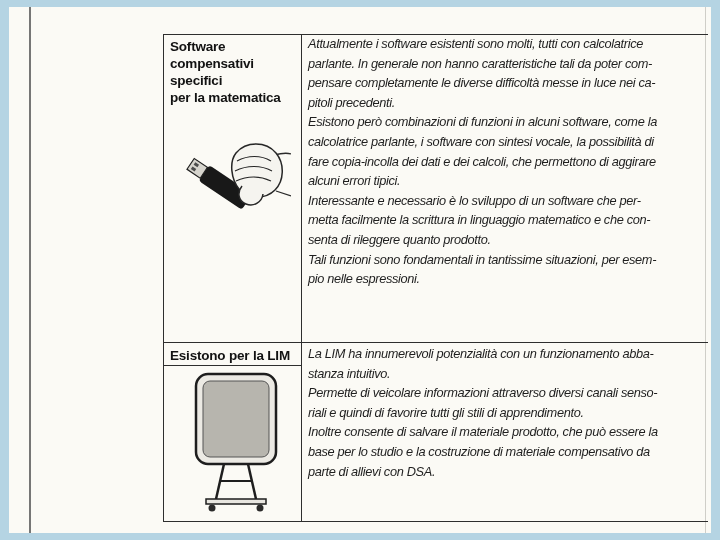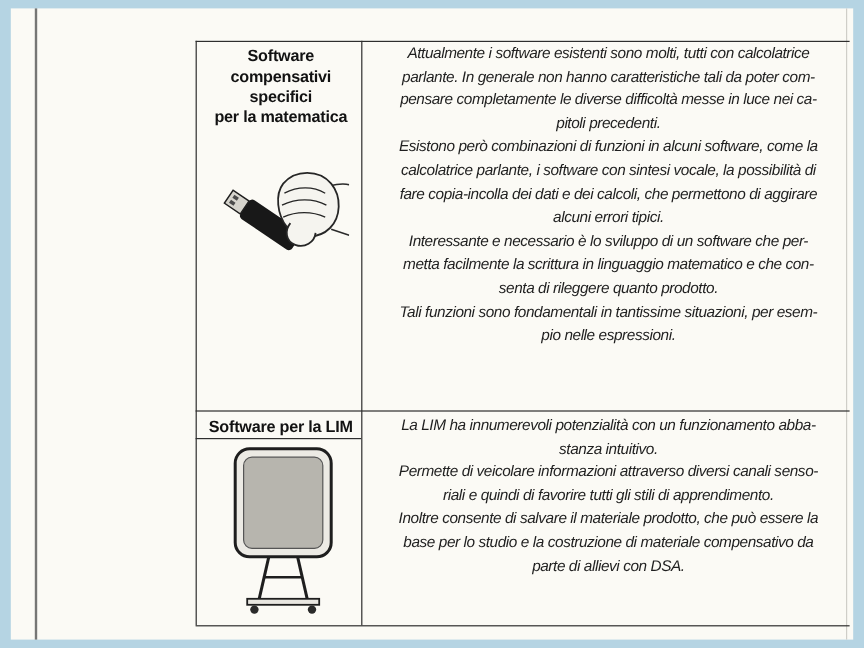--- a/index.html
+++ b/index.html
@@ -14,21 +14,20 @@
     font-family: "Liberation Sans", sans-serif;
     overflow: hidden;
   }
   .paper {
     position: absolute;
     left: 9px;
     top: 7px;
     width: 702px;
     height: 526px;
     background: #fbfaf5;
-    text-align: center;
   }
   
   .margin-line {
     position: absolute;
     left: 20px;   
     top: 0;
     width: 2px;
     height: 526px;
     background: #4a4a4a;
     opacity: .75;
@@ -131,21 +130,21 @@
 Esistono però combinazioni di funzioni in alcuni software, come la
 calcolatrice parlante, i software con sintesi vocale, la possibilità di
 fare copia-incolla dei dati e dei calcoli, che permettono di aggirare
 alcuni errori tipici.
 Interessante e necessario è lo sviluppo di un software che per-
 metta facilmente la scrittura in linguaggio matematico e che con-
 senta di rileggere quanto prodotto.
 Tali funzioni sono fondamentali in tantissime situazioni, per esem-
 pio nelle espressioni.</div>
 
-    <div class="heading h2">Software per la LIM</div>
+    <div class="heading h2">Esistono per la LIM</div>
 
     <svg class="illu illu2" width="100" height="142" viewBox="0 0 100 142">
 
       <rect x="10" y="3" width="80" height="90" rx="12" fill="#eceae4" stroke="#1e1e1e" stroke-width="2.5"></rect>
       <rect x="17" y="10" width="66" height="76" rx="7" fill="#b7b5ae" stroke="#555" stroke-width="1"></rect>
 
       <line x1="38" y1="93" x2="30" y2="128" stroke="#1e1e1e" stroke-width="2.5"></line>
       <line x1="62" y1="93" x2="70" y2="128" stroke="#1e1e1e" stroke-width="2.5"></line>
       <line x1="34" y1="110" x2="66" y2="110" stroke="#1e1e1e" stroke-width="2"></line>
 

